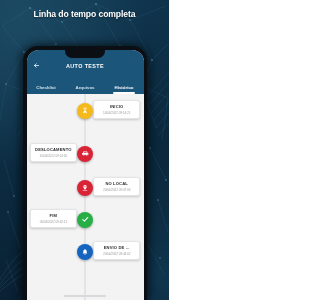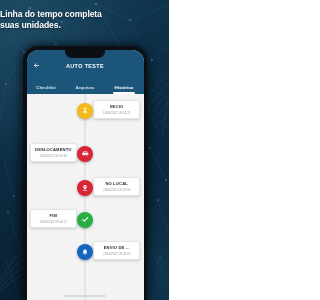--- a/index.html
+++ b/index.html
@@ -30,21 +30,21 @@
     height: 100%;
     pointer-events: none;
   }
 
   
   #heading {
     position: absolute;
     top: 9px;
     left: 0;
     right: 0;
-    text-align: left;
+    text-align: center;
     color: #ffffff;
     font-size: 8.6px;
     font-weight: bold;
     line-height: 11.2px;
     letter-spacing: -0.1px;
     text-shadow: 0 1px 2px rgba(0,0,0,.45);
     z-index: 6;
   }
   #heading span { display: block; white-space: nowrap; }
 
@@ -279,21 +279,20 @@
       <path d="M156 128 L169 112"></path>
         <path d="M158 136 L169 122"></path>
       <path d="M60 286 L88 262"></path>
         <path d="M64 292 L92 268"></path>
       <path d="M68 298 L96 274"></path>
     </g>
   </svg>
 
   <div id="heading">
     <span>Linha do tempo completa</span>
-    <span>suas unidades.</span>
   </div>
 
   <div id="phone">
     <div id="phone-screen">
 
       <div id="notch"></div>
 
       <div id="appbar">
         <div id="appbar-row">
           <div id="back-btn">

